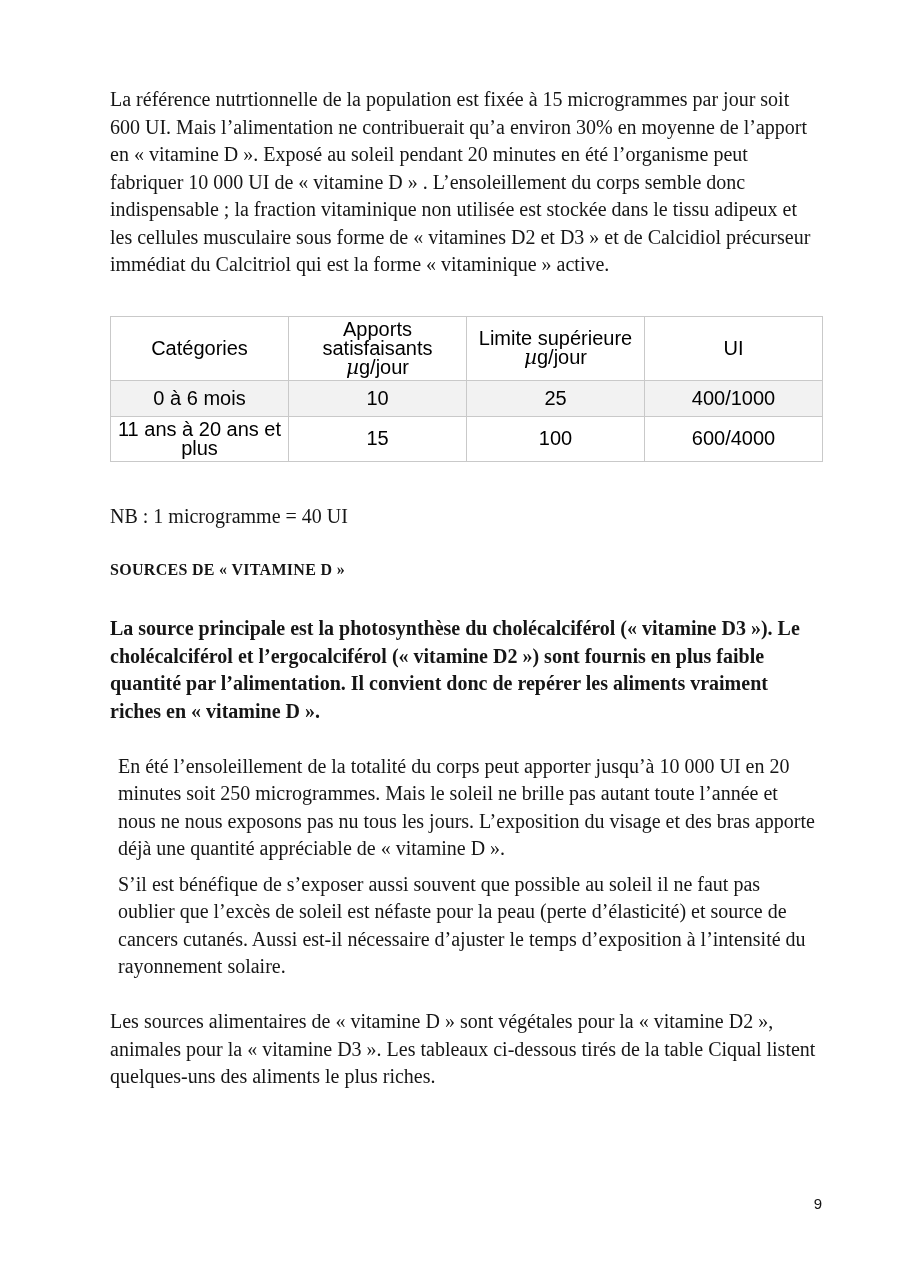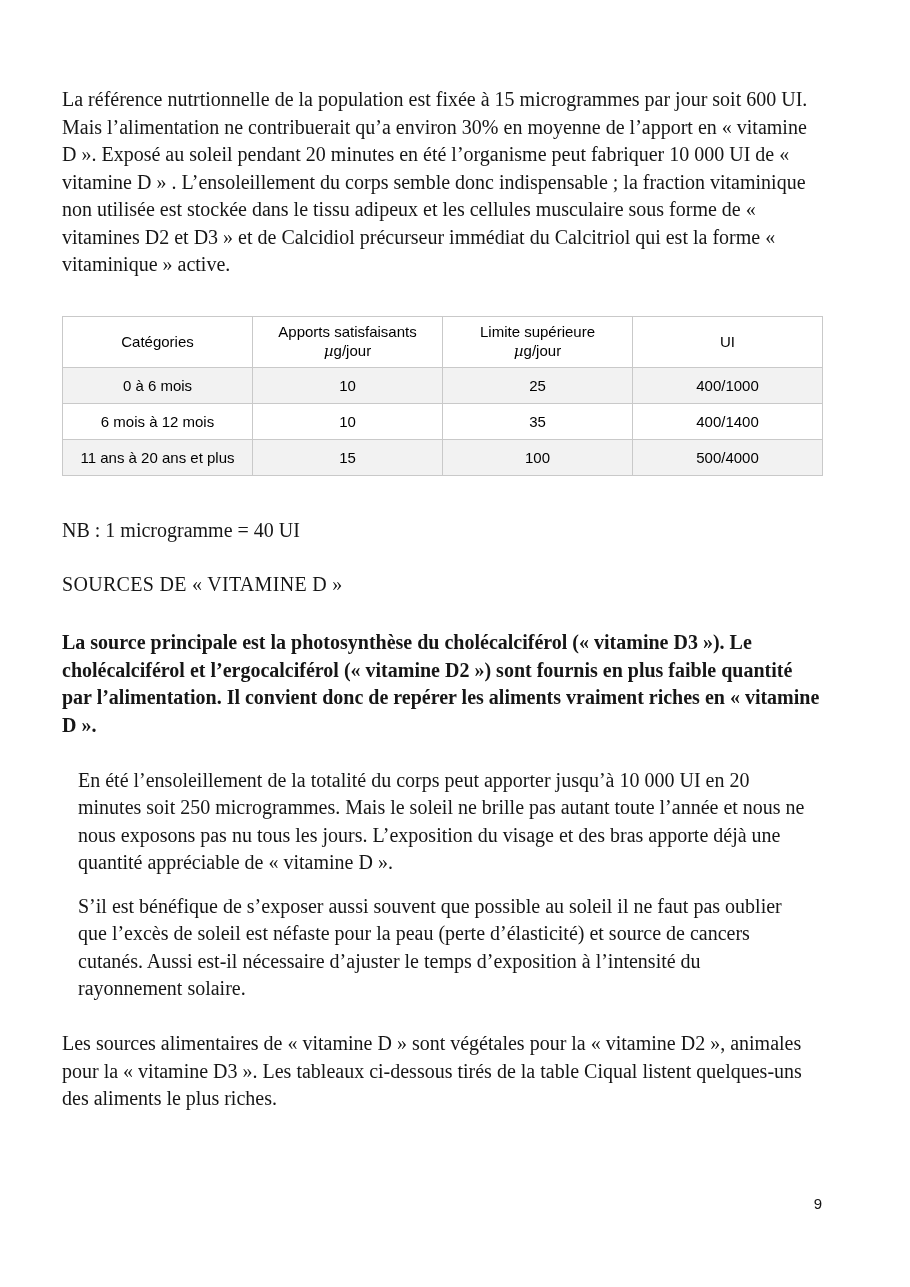--- a/index.html
+++ b/index.html
@@ -7,40 +7,40 @@
     padding: 0;
     background: #ffffff;
   }
   .page {
     position: relative;
     width: 910px;
     height: 1287px;
     margin: 0 auto;
     background: #ffffff;
     box-sizing: border-box;
-    padding: 86px 87px 0 62px;
+    padding: 86px 87px 0 110px;
     font-family: "Liberation Serif", "DejaVu Serif", serif;
     font-size: 20px;
     line-height: 27.5px;
     color: #161616;
     overflow: hidden;
   }
   .body-paragraph {
     margin: 0;
     text-align: left;
   }
-  .para-line-block { margin: 16px; }
+  .para-line-block { margin: 8px; }
 
   
   table.rda-table {
     width: 100%;
     margin-top: 37px;
     border-collapse: collapse;
     font-family: "Liberation Sans", "DejaVu Sans", sans-serif;
-    font-size: 15px;
+    font-size: 20px;
     line-height: 19px;
     color: #000000;
     border-radius: 23px;
   }
   table.rda-table th,
   table.rda-table td {
     border: 1px solid #c9c9c9;
     text-align: center;
     vertical-align: middle;
     padding: 3px 6px;
@@ -60,22 +60,22 @@
   table.rda-table .unit-line i {
     font-family: "DejaVu Serif", serif;
     font-style: italic;
   }
 
   .nb-note {
     margin: 41px 0 0 0;
   }
   .sources-heading {
     margin: 29px 0 0 0;
-    font-size: 20px;
-    font-weight: normal;
+    font-size: 16px;
+    font-weight: bold;
     letter-spacing: 0.3px;
     line-height: 22px;
   }
   .after-heading { margin-top: 34px; font-weight: bold; }
   .para-gap { margin-top: 27.5px; }
 
   .page-number {
     position: absolute;
     right: 88px;
     bottom: 70px;
@@ -117,30 +117,24 @@
       </tr>
     </thead>
     <tbody>
       <tr>
         <td>0 à 6 mois</td>
         <td>10</td>
         <td>25</td>
         <td>400/1000</td>
       </tr>
       <tr>
-        <td>6 mois à 12 mois</td>
-        <td>10</td>
-        <td>35</td>
-        <td>400/1400</td>
-      </tr>
-      <tr>
         <td>11 ans à 20 ans et plus</td>
         <td>15</td>
         <td>100</td>
-        <td>500/4000</td>
+        <td>600/4000</td>
       </tr>
     </tbody>
   </table>
 
   <p class="body-paragraph nb-note">NB : 1 microgramme = 40 UI</p>
 
   <h2 class="sources-heading">SOURCES DE « VITAMINE D »</h2>
 
   <p class="body-paragraph after-heading">La source principale est la photosynthèse du cholécalciférol (« vitamine D3 »). Le cholécalciférol et l’ergocalciférol (« vitamine D2 ») sont fournis en plus faible quantité par l’alimentation. Il convient donc de repérer les aliments vraiment riches en « vitamine D ».</p>
 

